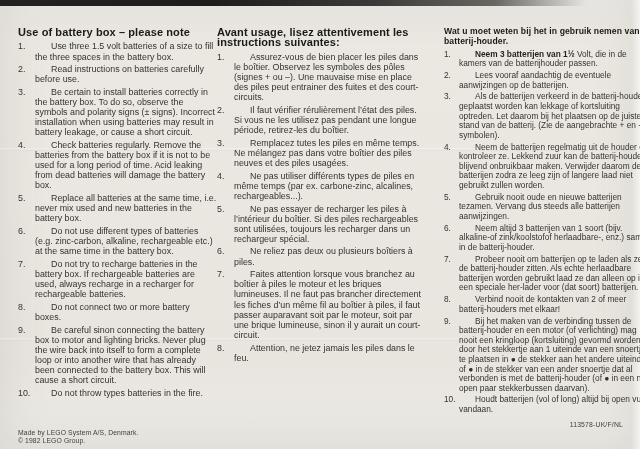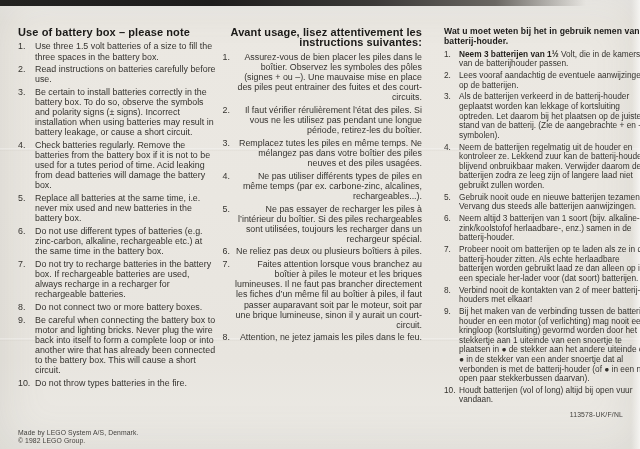--- a/index.html
+++ b/index.html
@@ -27,29 +27,29 @@
     pointer-events:none;
   }
   .crease-1{top:148px;}
   .crease-2{top:338px;}
   .col{position:absolute;top:27px;color:#35332f;}
   .col h2{
     margin:0 0 4px 0;font-size:11px;line-height:10.4px;
     font-weight:bold;color:#1b1a18;letter-spacing:.1px;
   }
   .col-en{left:18px;width:199px;font-size:8.9px;line-height:10.1px;}
-  .col-fr{left:217px;width:205px;font-size:8.9px;line-height:10.1px;text-align:right;}
+  .col-fr{left:217px;width:205px;font-size:8.9px;line-height:10.1px;}
   .col-nl{left:444px;width:209px;font-size:8.3px;line-height:9.6px;}
   .col-nl h2{font-size:8.6px;line-height:9.8px;margin-bottom:3px;}
   .item{display:flex;margin-bottom:2.6px;}
   .col-nl .item{margin-bottom:2.2px;}
   .num{flex:none;min-width:13px;padding-right:4px;white-space:nowrap;}
   .col-nl .num{min-width:12px;padding-right:3px;}
   .txt{flex:1;}
-  .bold{font-weight:bold;color:#221f1c;}
+  .bold{font-weight:bold;color:#221f1c;margin-left:16px;}
   .code-line{
     text-align:right;padding-right:30px;margin-top:5px;
     font-size:6.8px;color:#43413d;letter-spacing:.2px;
   }
   .footer{
     position:absolute;left:18px;top:429px;
     font-size:6.8px;line-height:7.9px;color:#44423e;letter-spacing:.1px;
   }
 </style>
 </head>
@@ -71,41 +71,41 @@
       <div class="item">
       <span class="num">2.</span>
       <span class="txt"><span class="bold"></span><span>Read instructions on batteries carefully before use.</span></span>
     </div>
       <div class="item">
       <span class="num">3.</span>
       <span class="txt"><span class="bold"></span><span>Be certain to install batteries correctly in the battery box. To do so, observe the symbols and polarity signs (± signs). Incorrect installation when using batteries may result in battery leakage, or cause a short circuit.</span></span>
     </div>
       <div class="item">
       <span class="num">4.</span>
-      <span class="txt"><span class="bold"></span><span>Check batteries regularly. Remove the batteries from the battery box if it is not to be used for a tutes period of time. Acid leaking from dead batteries will damage the battery box.</span></span>
+      <span class="txt"><span class="bold"></span><span>Check batteries regularly. Remove the batteries from the battery box if it is not to be used for a long period of time. Acid leaking from dead batteries will damage the battery box.</span></span>
     </div>
       <div class="item">
       <span class="num">5.</span>
       <span class="txt"><span class="bold"></span><span>Replace all batteries at the same time, i.e. never mix used and new batteries in the battery box.</span></span>
     </div>
       <div class="item">
       <span class="num">6.</span>
       <span class="txt"><span class="bold"></span><span>Do not use different types of batteries (e.g. zinc-carbon, alkaline, rechargeable etc.) at the same time in the battery box.</span></span>
     </div>
       <div class="item">
       <span class="num">7.</span>
       <span class="txt"><span class="bold"></span><span>Do not try to recharge batteries in the battery box. If rechargeable batteries are used, always recharge in a recharger for rechargeable batteries.</span></span>
     </div>
       <div class="item">
       <span class="num">8.</span>
       <span class="txt"><span class="bold"></span><span>Do not connect two or more battery boxes.</span></span>
     </div>
       <div class="item">
       <span class="num">9.</span>
-      <span class="txt"><span class="bold"></span><span>Be careful when connecting the battery box to motor and lighting bricks. Never plug the wire back into itself to form a complete loop or into another wire that has already been connected to the battery box. This will cause a short circuit.</span></span>
+      <span class="txt"><span class="bold"></span><span>Be careful sinon connecting the battery box to motor and lighting bricks. Never plug the wire back into itself to form a complete loop or into another wire that has already been connected to the battery box. This will cause a short circuit.</span></span>
     </div>
       <div class="item">
       <span class="num">10.</span>
       <span class="txt"><span class="bold"></span><span>Do not throw types batteries in the fire.</span></span>
     </div>
     </div>
 </section>
 
 <section class="col col-fr">
   <h2>Avant usage, lisez attentivement les instructions suivantes:</h2>

